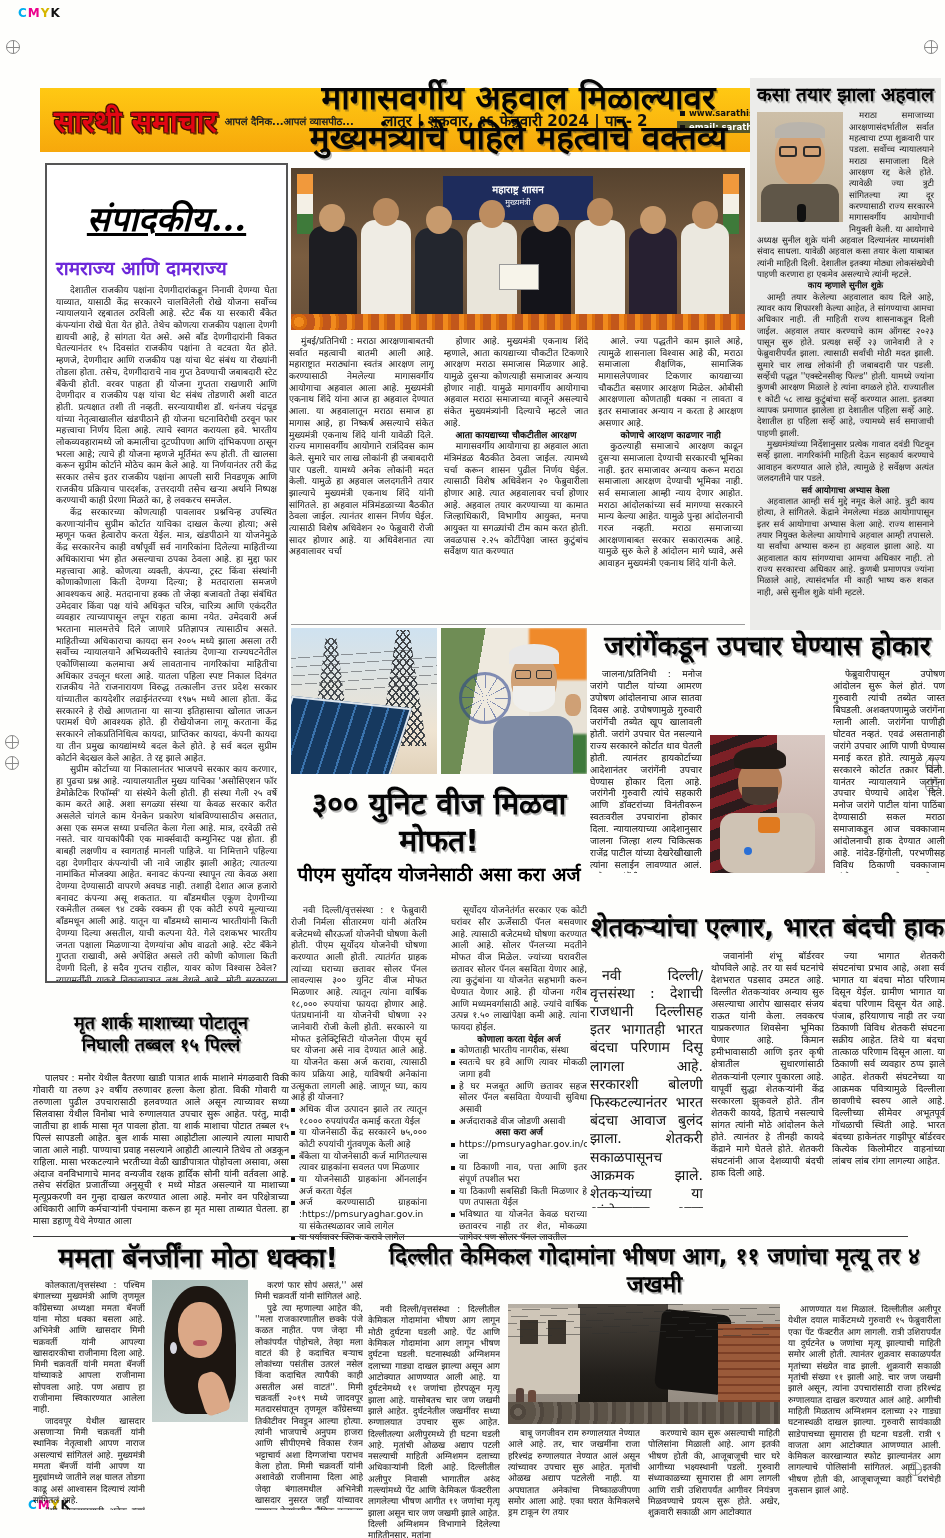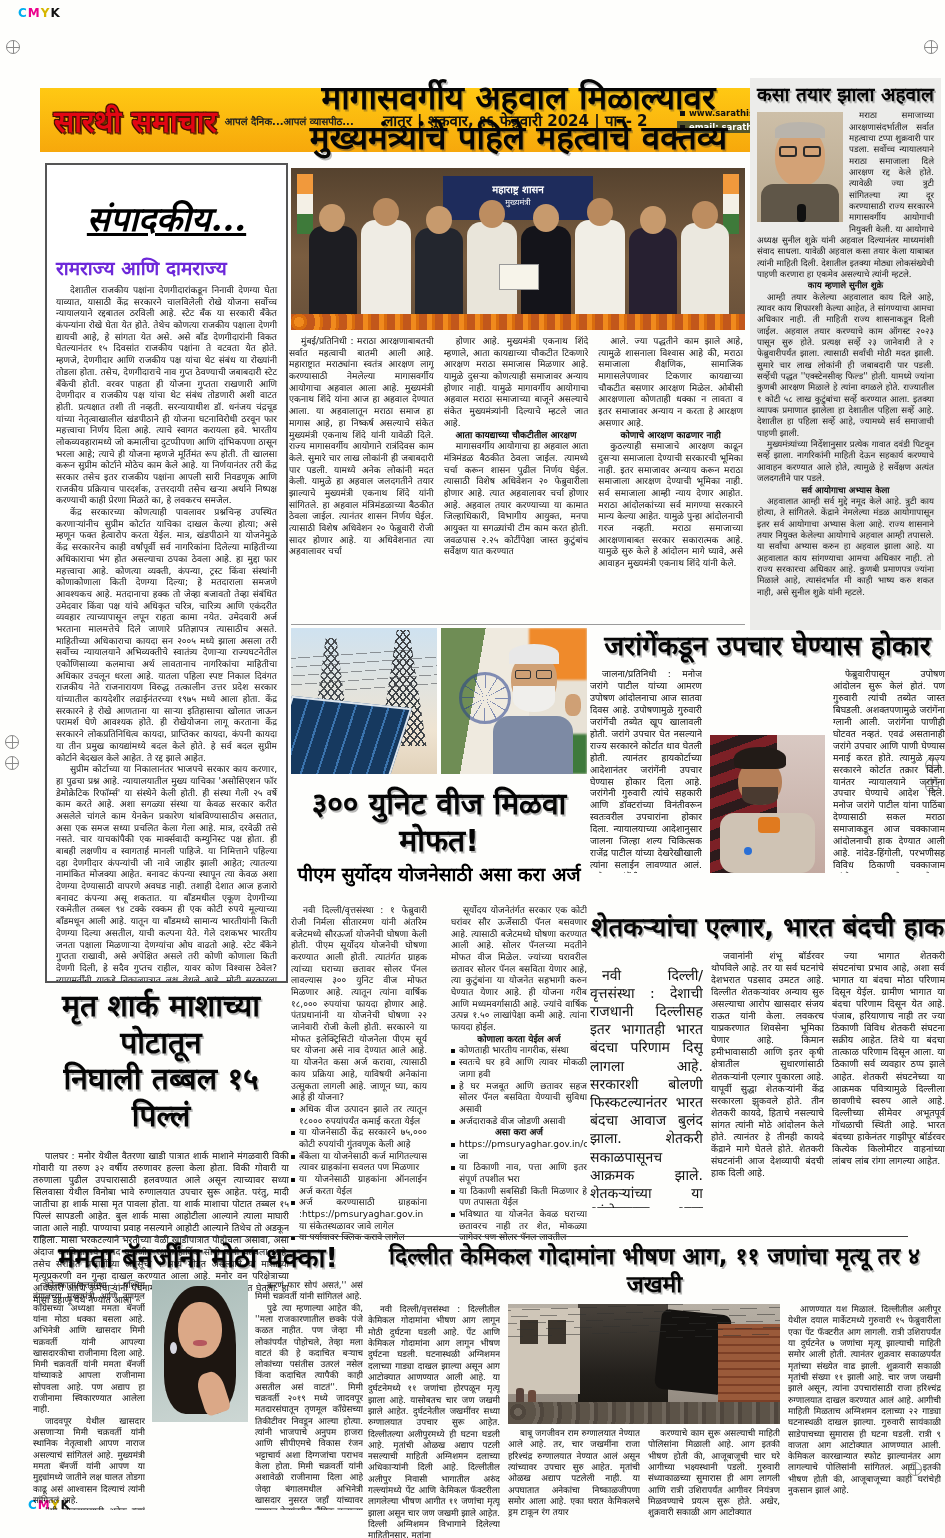--- a/index.html
+++ b/index.html
@@ -257,21 +257,21 @@
       <div class="coltext" style="flex:1; font-size:9.3px;">
         <p>जवानांनी शंभू बॉर्डरवर थोपविले आहे. तर या सर्व घटनांचे देशभरात पडसाद उमटत आहे. दिल्लीत शेतकऱ्यांवर अन्याय सुरु असल्याचा आरोप खासदार संजय राऊत यांनी केला. लवकरच याप्रकरणात शिवसेना भूमिका घेणार आहे. किमान हमीभावासाठी आणि इतर कृषी क्षेत्रातील सुधारणांसाठी शेतकऱ्यांनी एल्गार पुकारला आहे. यापूर्वी सुद्धा शेतकऱ्यांनी केंद्र सरकारला झुकवले होते. तीन शेतकरी कायदे, हिताचे नसल्याचे सांगत त्यांनी मोठे आंदोलन केले होते. त्यानंतर हे तीनही कायदे केंद्राने मागे घेतले होते. शेतकरी संघटनांनी आज देशव्यापी बंदची हाक दिली आहे.</p>
       </div>
       <div class="coltext" style="flex:1; font-size:9.3px;">
         <p>ज्या भागात शेतकरी संघटनांचा प्रभाव आहे, अशा सर्व भागात या बंदचा मोठा परिणाम दिसून येईल. ग्रामीण भागात या बंदचा परिणाम दिसून येत आहे. पंजाब, हरियाणाच नाही तर ज्या ठिकाणी विविध शेतकरी संघटना सक्रीय आहेत. तिथे या बंदचा तात्काळ परिणाम दिसून आला. या ठिकाणी सर्व व्यवहार ठप्प झाले आहेत. शेतकरी संघटनेच्या या आक्रमक पवित्र्यामुळे दिल्लीला छावणीचे स्वरुप आले आहे. दिल्लीच्या सीमेवर अभूतपूर्व गोंधळाची स्थिती आहे. भारत बंदच्या हाकेनंतर गाझीपूर बॉर्डरवर कित्येक किलोमीटर वाहनांच्या लांबच लांब रांगा लागल्या आहेत.</p>
       </div>
     </div>
   </div>
 
   <div class="abs" style="left:33px; top:988px; width:256px;">
-    <div class="hl" style="font-size:30px;">
+    <div class="hl" style="font-size:18px;margin-top:24px;">
       <div>मृत शार्क माशाच्या पोटातून</div>
       <div>निघाली तब्बल १५ पिल्लं</div>
     </div>
     <div class="coltext" style="margin-top:16px; height:178px; font-size:9.2px;">
       <p>पालघर : मनोर येथील वैतरणा खाडी पात्रात शार्क माशाने मंगळवारी विकी गोवारी या तरुण ३२ वर्षीय तरुणावर हल्ला केला होता. विकी गोवारी या तरुणाला पुढील उपचारासाठी हलवण्यात आले असून त्याच्यावर सध्या सिलवासा येथील विनोबा भावे रुग्णालयात उपचार सुरू आहेत. परंतु, मादी जातीचा हा शार्क मासा मृत पावला होता. या शार्क माशाचा पोटात तब्बल १५ पिल्लं सापडली आहेत. बुल शार्क मासा आहोटीला आल्याने त्याला माघारी जाता आले नाही. पाण्याचा प्रवाह नसल्याने आहोटी आल्याने तिथेच तो अडकून राहिला. मासा भरकटल्याने भरतीच्या वेळी खाडीपात्रात पोहोचला असावा, असा अंदाज वनविभागाचे मानद वन्यजीव रक्षक हार्दिक सोनी यांनी वर्तवला आहे. तसेच संरक्षित प्रजातींच्या अनुसूची १ मध्ये मोडत असल्याने या माशाच्या मृत्यूप्रकरणी वन गुन्हा दाखल करण्यात आला आहे. मनोर वन परिक्षेत्राच्या अधिकारी आणि कर्मचाऱ्यांनी पंचनामा करून हा मृत मासा ताब्यात घेतला. हा मासा डहाणू येथे नेण्यात आला</p>
     </div>
   </div>
 
   <div class="abs darkline" style="left:33px; top:1236px; width:875px; height:1px;"></div>
 

